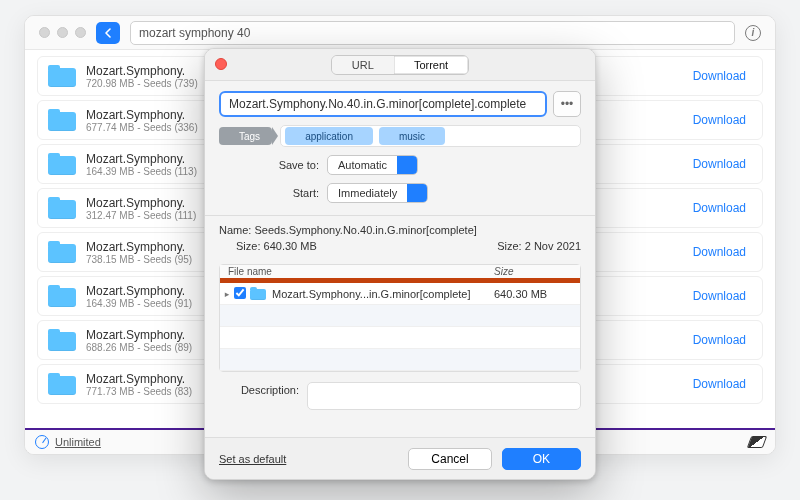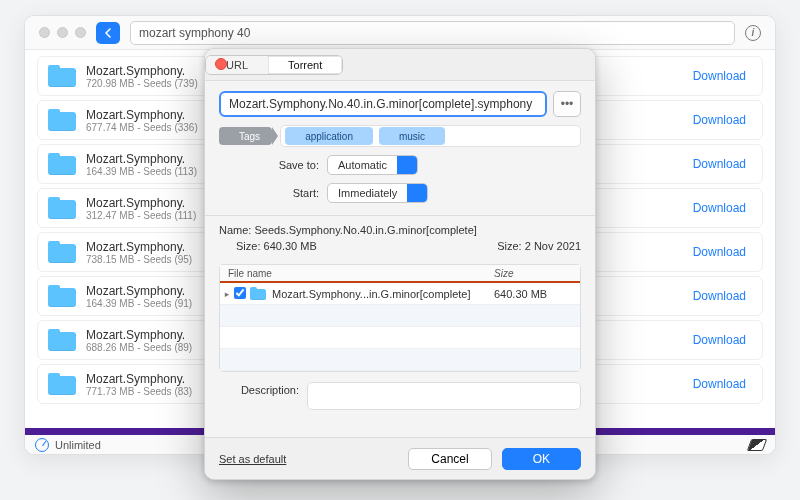--- a/index.html
+++ b/index.html
@@ -83,25 +83,25 @@
   .folder-icon.small::before { width: 7px; height: 3px; }
   .folder-icon.small::after { top: 2px; width: 16px; height: 11px; border-radius: 2px; }
 
   .result-text { margin-left: 10px; flex: 1; overflow: hidden; }
   .result-title { font-size: 12px; color: #333; white-space: nowrap; overflow: hidden; text-overflow: ellipsis; }
   .result-meta  { font-size: 10px; color: #8a8a8a; white-space: nowrap; }
   .dl-link { font-size: 12px; color: #1f7fff; cursor: pointer; padding: 2px 6px; }
 
   .statusbar {
     position: absolute; left: 0; bottom: 0; width: 100%;
-    height: 26px; border-top: 7px solid #4c1d95;
+    height: 26px; border-top: 2px solid #4c1d95;
     background: #fafafa;
     display: flex; align-items: center; justify-content: space-between;
     padding: 0 10px;
-    font-size: 11px; color: #555;
+    font-size: 11px; color: #555; text-decoration: underline;
   }
   .gauge-icon {
     width: 14px; height: 14px; border: 1.4px solid #1f7fff; border-radius: 50%;
     position: relative;
   }
   .gauge-icon::after {
     content: ""; position: absolute; left: 6px; top: 1px; width: 1.4px; height: 6px;
     background: #1f7fff; transform-origin: bottom center; transform: rotate(35deg);
   }
   .eraser-icon {
@@ -117,21 +117,21 @@
     left: 204px; top: 48px;
     width: 392px; height: 432px;
     background: #f4f4f4;
     border-radius: 10px;
     box-shadow: 0 16px 48px rgba(0,0,0,0.28), 0 2px 6px rgba(0,0,0,0.18);
     overflow: hidden;
     display: flex; flex-direction: column;
     border: 1px solid #d4d4d4;
   }
   .sheet-titlebar {
-    height: 32px; display: flex; align-items: center; justify-content: flex-start;
+    height: 32px; display: flex; align-items: center; justify-content: center;
     position: relative; background: #efefef; border-bottom: 1px solid #ddd;
   }
   .sheet-close {
     position: absolute; left: 10px; top: 9px;
     width: 12px; height: 12px; border-radius: 50%;
     background: #ff5f57; border: 0.5px solid #e2463d;
   }
   .seg { display: flex; border: 1px solid #c8c8c8; border-radius: 6px; overflow: hidden; height: 20px; }
   .seg button {
     border: none; background: #f4f4f4; font-size: 11px; padding: 0 20px; color: #444; cursor: pointer;
@@ -175,21 +175,21 @@
   }
   .combo .arrow svg { width: 8px; height: 10px; }
 
   .sep { border: none; border-top: 1px solid #ddd; margin: 12px -14px 8px -14px; }
 
   .meta-grid { font-size: 11px; color: #333; }
   .meta-grid div { margin-bottom: 4px; }
   .meta-grid .row2 { display: flex; justify-content: space-between; margin-left: 17px; }
 
   .file-table { margin-top: 8px; border: 1px solid #ddd; border-radius: 4px; background: #fff; flex: 0 0 auto; }
-  .file-table .hdr { display: flex; font-size: 10px; color: #555; border-bottom: 2px solid #c2410c; height: 18px; align-items: center; background: #fafafa; }
+  .file-table .hdr { display: flex; font-size: 10px; color: #555; border-bottom: 5px solid #c2410c; height: 18px; align-items: center; background: #fafafa; }
   .file-table .hdr .c1 { flex: 1; padding-left: 8px; }
   .file-table .hdr .c2 { width: 86px; font-style: italic; }
   .ft-row { display: flex; align-items: center; height: 22px; font-size: 11px; color: #333; border-bottom: 1px solid #efefef; }
   .ft-row .disclose { width: 14px; text-align: center; color: #777; font-size: 9px; }
   .ft-row .chk { width: 16px; }
   .ft-row input[type=checkbox]{ accent-color: #1f7fff; width: 12px; height: 12px; }
   .ft-row .fname { flex: 1; white-space: nowrap; overflow: hidden; text-overflow: ellipsis; padding-left: 6px; }
   .ft-row .fsize { width: 86px; }
   .ft-blank { height: 22px; border-bottom: 1px solid #efefef; }
   .ft-blank.alt { background: #f3f6fa; }
@@ -309,21 +309,21 @@
     <div class="sheet-close"></div>
     <div class="seg">
       <button>URL</button>
       <button class="active">Torrent</button>
     </div>
   </div>
 
   <div class="sheet-body">
     <div class="url-row">
       <div class="url-input">
-        <span>Mozart.Symphony.No.40.in.G.minor[complete].symphony</span>
+        <span>Mozart.Symphony.No.40.in.G.minor[complete].complete</span>
       </div>
       <div class="url-more">
         <span>•••</span>
       </div>
     </div>
 
     <div class="tags-row">
       <span class="tag-chip label">Tags</span>
       <div class="tags-bg">
         <span class="tag-chip val">application</span>

